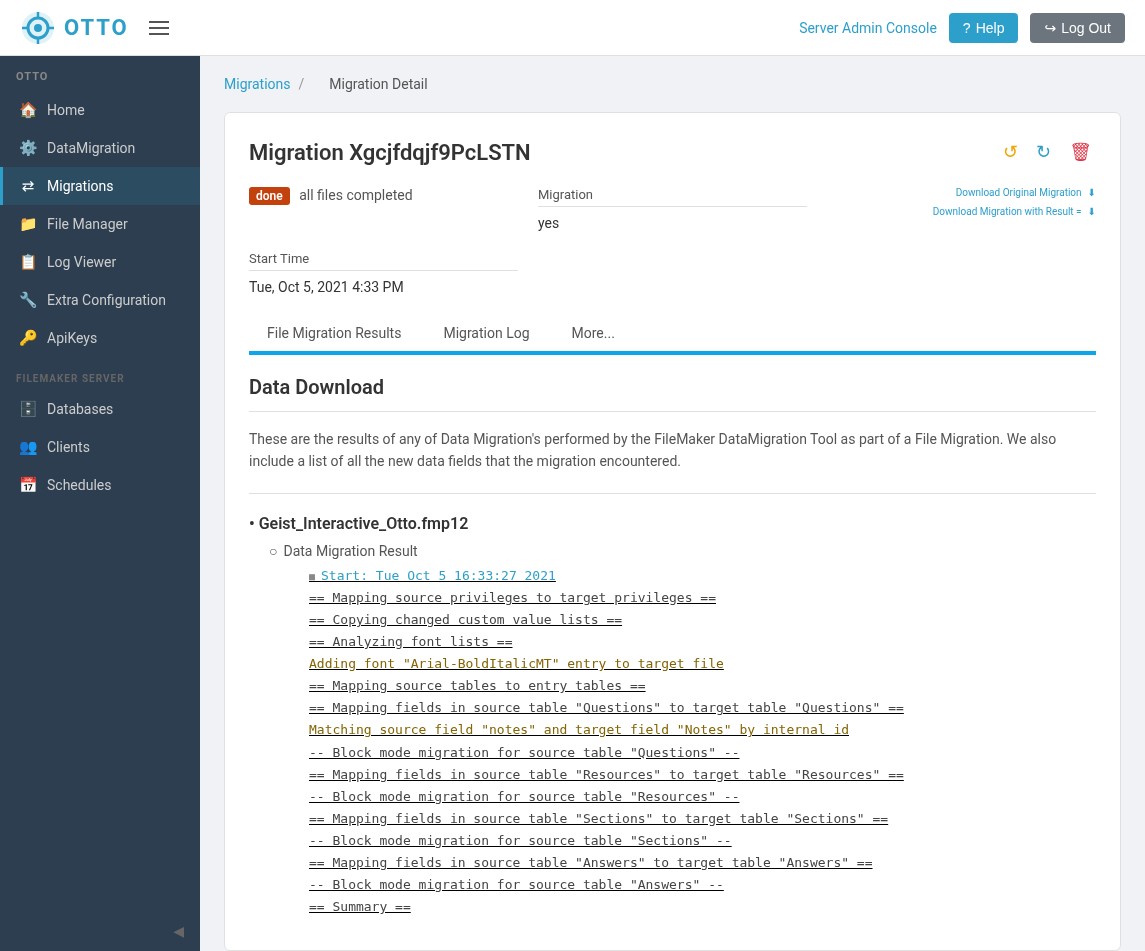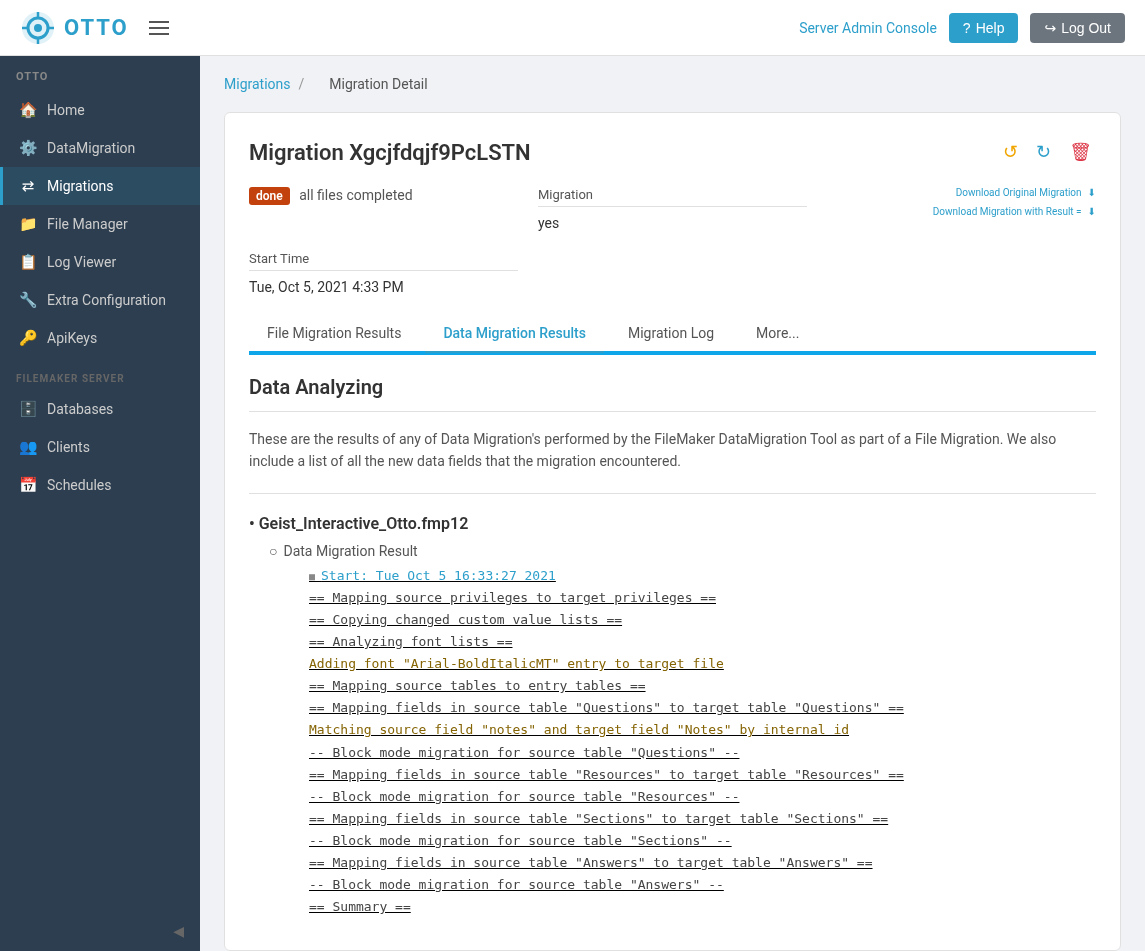--- a/index.html
+++ b/index.html
@@ -386,27 +386,26 @@
       <div class="meta-grid">
         <div class="meta-item">
           <div class="meta-label">Start Time</div>
           <div class="meta-value">Tue, Oct 5, 2021 4:33 PM</div>
         </div>
         <div class="meta-item"></div>
       </div>
 
       <div class="tabs">
         <div class="tab">File Migration Results</div>
-        <div class="tab active">Data Migration Results</div>
         <div class="tab">Migration Log</div>
         <div class="tab">More...</div>
       </div>
 
       <div class="content-section">
-        <h2 class="section-title">Data Analyzing</h2>
+        <h2 class="section-title">Data Download</h2>
         <p class="section-desc">These are the results of any of Data Migration's performed by the FileMaker DataMigration Tool as part of a File Migration. We also include a list of all the new data fields that the migration encountered.</p>
         <hr class="divider">
 
         <div class="migration-file">Geist_Interactive_Otto.fmp12</div>
         <div class="migration-sub">
           <div class="migration-sub-label">Data Migration Result</div>
           <div class="migration-log-lines">
             <div class="log-line highlight">Start: Tue Oct 5 16:33:27 2021</div>
             <div class="log-line">== Mapping source privileges to target privileges ==</div>
             <div class="log-line">== Copying changed custom value lists ==</div>

